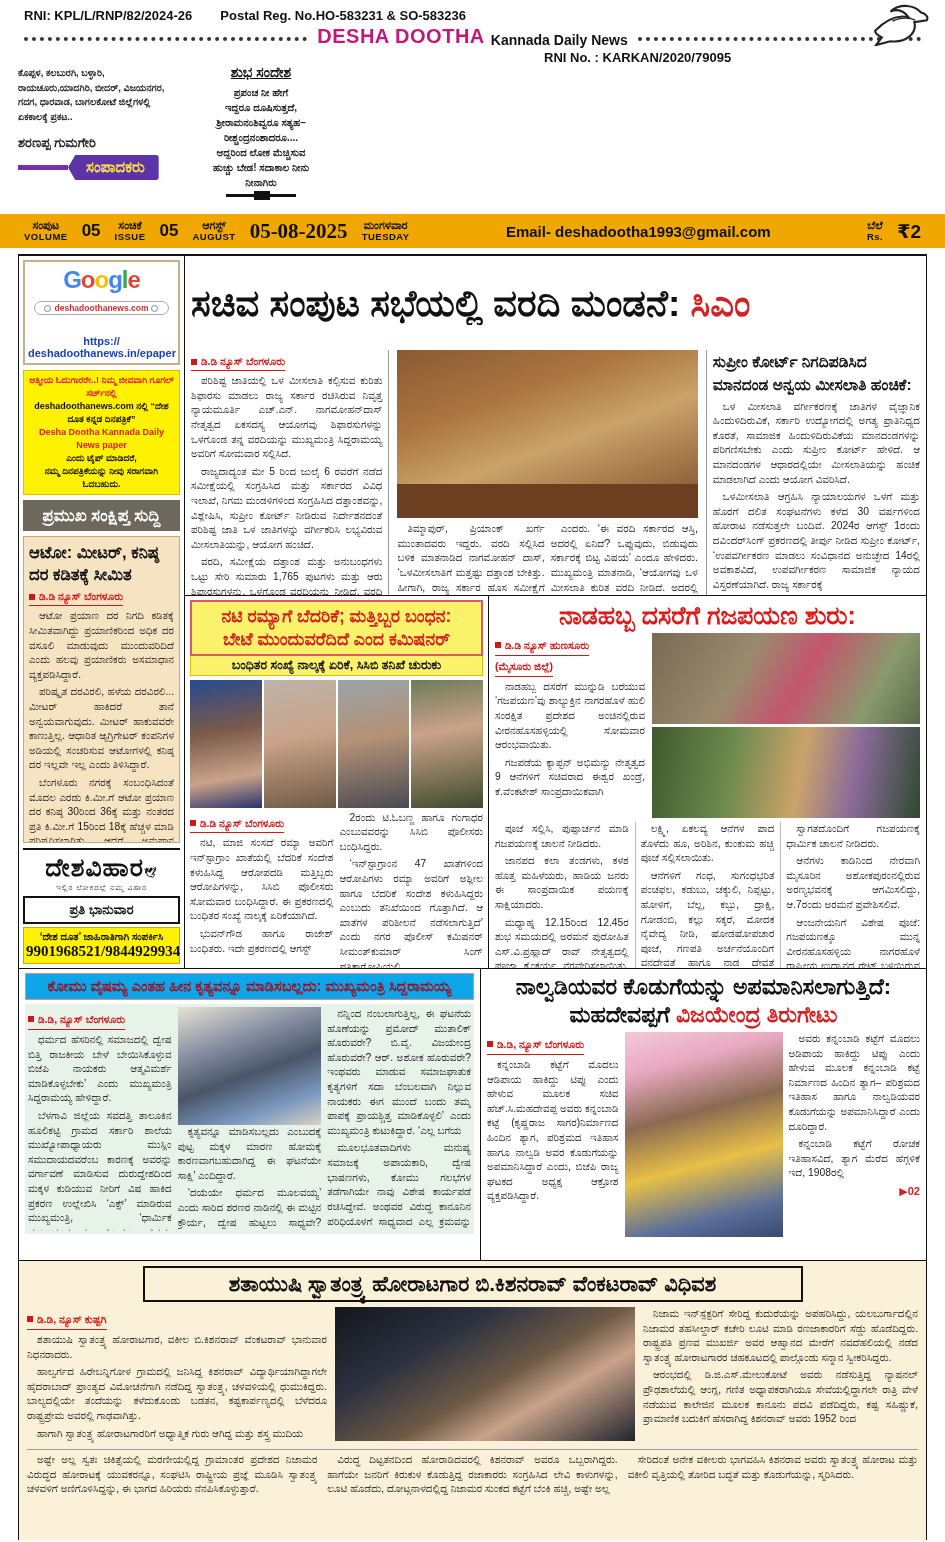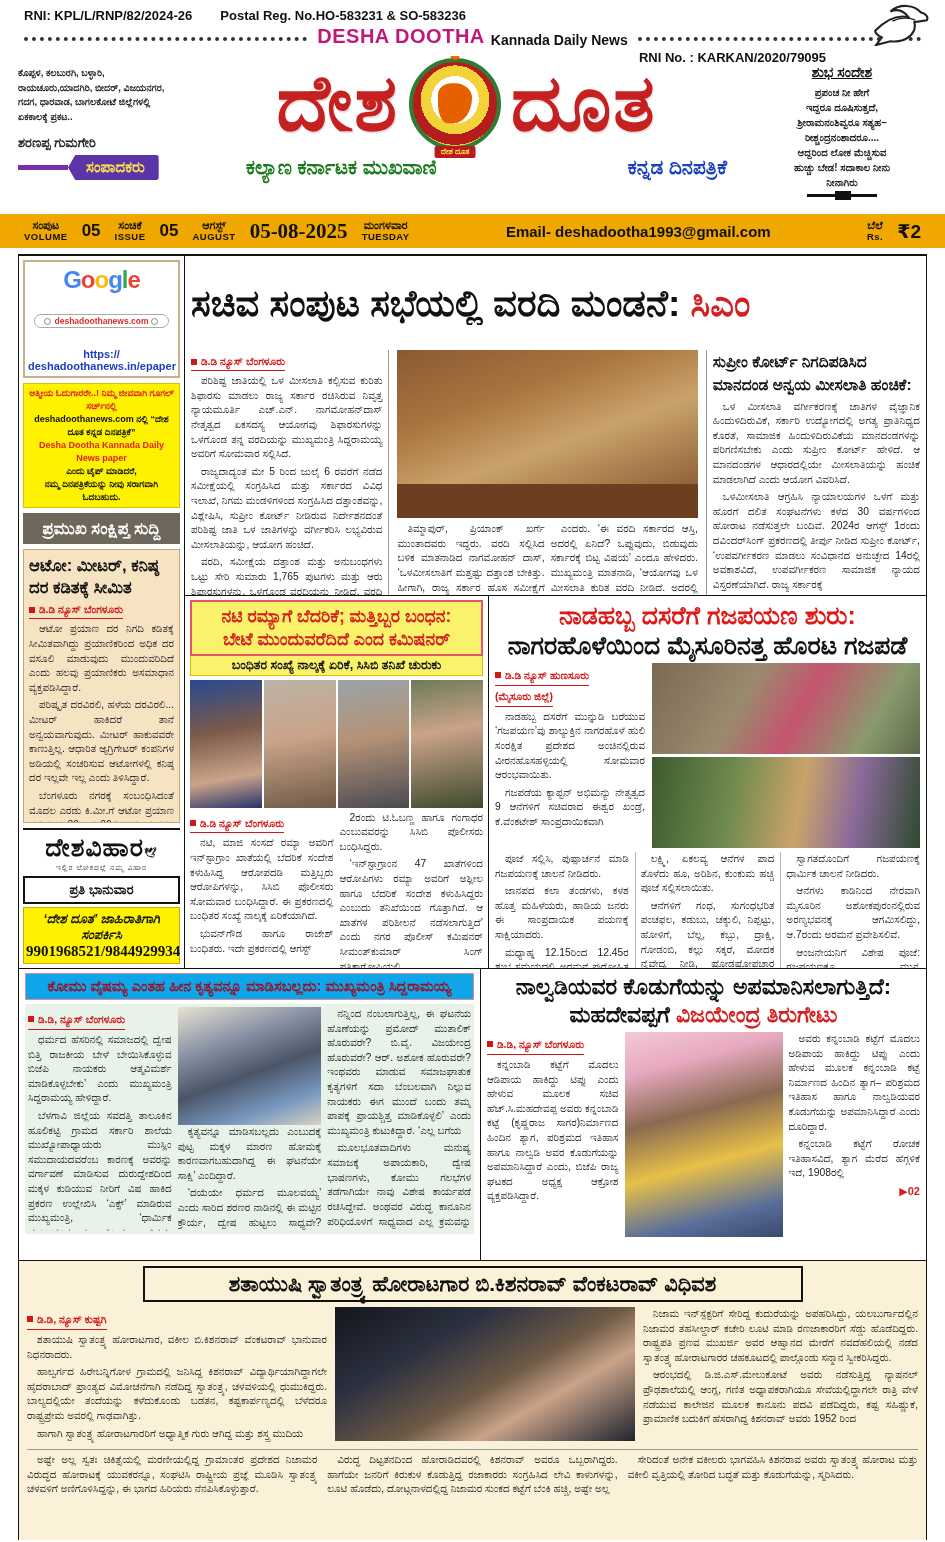--- a/index.html
+++ b/index.html
@@ -1,21 +1,21 @@
 <!DOCTYPE html>
 <html><head>
 <meta charset="utf-8">
 <style>
   html,body{margin:0;padding:0;background:#ffffff;}
   .page{width:945px;height:1542px;margin:0 auto;background:#fff;position:relative;
         font-family:"Liberation Sans","DejaVu Sans",sans-serif;color:#111;overflow:hidden;box-sizing:border-box;}
   *,*:before,*:after{box-sizing:border-box;}
 
   
-  .topbar{padding:8px 24px 0 24px;height:56px;position:relative;text-align:center;}
+  .topbar{padding:8px 24px 0 24px;height:56px;position:relative;}
   .top-line{font-weight:bold;font-size:13px;color:#111;display:flex;gap:28px;}
   .brand-line{display:flex;align-items:flex-end;margin-top:2px;}
   .dotline{flex:1;border-bottom:4px dotted #333;margin-bottom:7px;}
   .brand-en{color:#c2187a;font-weight:bold;font-size:20px;margin:0 6px 0 10px;letter-spacing:.5px;}
   .brand-sub{color:#111;font-weight:bold;font-size:14px;margin-right:10px;}
   .dove{position:absolute;right:14px;top:2px;}
   .rni-no{font-weight:bold;font-size:13px;margin:2px 0 0 520px;}
 
   
   .masthead{height:158px;display:flex;padding:0 18px;overflow:hidden;}
@@ -61,41 +61,41 @@
   .bodywrap{margin:6px 18px 0 18px;border-top:2px solid #111;border-left:1.5px solid #111;border-right:1.5px solid #111;}
   .rowA{display:flex;height:712px;}
   .sidebar{width:166px;border-right:1.5px solid #111;padding:4px;display:flex;flex-direction:column;gap:5px;overflow:hidden;}
   .main-col{flex:1;overflow:hidden;display:flex;flex-direction:column;}
 
   
   .gbox{border:2px solid #c7b089;background:#fff;padding:4px 3px;text-align:center;}
   .glogo{font-size:24px;font-weight:bold;letter-spacing:-1px;}
   .gl-b{color:#4285F4}.gl-r{color:#EA4335}.gl-y{color:#FBBC05}.gl-g{color:#34A853}
   .gpill{border:1px solid #aaa;border-radius:10px;font-size:8.5px;color:#d32f2f;font-weight:bold;
-         padding:1px 6px;margin:20px auto;width:92%;display:flex;align-items:center;justify-content:center;gap:3px;}
+         padding:1px 6px;margin:7px auto;width:92%;display:flex;align-items:center;justify-content:center;gap:3px;}
   .gpill .mini{width:7px;height:7px;border:1.5px solid #888;border-radius:50%;flex:none;}
   .epaper{color:#1a3fbf;font-weight:bold;font-size:11px;margin-top:20px;}
   .promo{background:#fff200;border:1.5px solid #d9c100;padding:3px;text-align:center;font-size:9px;font-weight:bold;line-height:1.45;}
   .promo .red{color:#e02020;}
   .promo .blk{color:#111;}
   .sec-head{background:#6e675b;color:#fff;font-weight:bold;font-size:16.5px;text-align:center;padding:6px 2px;}
   .auto-story{background:#f6e3c2;border:1px solid #caa96f;padding:5px 5px 2px;flex:1;overflow:hidden;}
   .auto-h{font-size:16.5px;font-weight:bold;line-height:1.3;color:#111;}
   .byline{color:#d01818;font-weight:bold;font-size:10.5px;margin:5px 0 3px;display:flex;align-items:center;gap:4px;
           border-bottom:1px solid #d01818;padding-bottom:2px;width:max-content;max-width:100%;}
   .byline .sq{width:6px;height:6px;background:#d01818;flex:none;}
   .bodytxt{font-size:10.3px;line-height:1.42;text-align:justify;color:#1a1a1a;}
   .bodytxt p{margin:0 0 3px;text-indent:10px;}
   .dv-box{border-top:2px solid #111;padding-top:4px;text-align:center;}
   .dv-logo{font-family:"Liberation Serif","DejaVu Serif",serif;font-weight:bold;font-size:25px;color:#111;letter-spacing:1px;}
   .dv-tag{font-size:7.5px;color:#333;letter-spacing:1px;}
   .dv-birds{font-size:10px;color:#111;}
   .sunday{border:2px solid #111;text-align:center;font-weight:bold;font-size:13px;padding:4px 0;margin-top:3px;}
   .adbox{background:#fff200;border:1.5px solid #caa900;text-align:center;padding:3px 2px;margin-top:3px;}
-  .ad-l1{font-size:13px;font-weight:bold;font-style:italic;}
+  .ad-l1{font-size:10px;font-weight:bold;}
   .ad-ph{font-size:15px;font-weight:bold;font-family:"Liberation Serif","DejaVu Serif",serif;text-align:right;}
 
   
   .cabinet{height:340px;border-bottom:1.5px solid #111;padding:2px 6px;overflow:hidden;}
   .cab-h{font-size:37px;font-weight:bold;line-height:1.15;white-space:nowrap;overflow:hidden;}
   .cab-h .red{color:#d42020;font-family:Liberation Serif, serif;}
   .cab-body{display:flex;gap:8px;margin-top:3px;height:270px;overflow:hidden;}
   .cab-c1{width:202px;border-right:1px solid #999;padding-right:6px;overflow:hidden;}
   .cab-mid{width:306px;overflow:hidden;}
   .ph{width:100%;background:#888;}
@@ -201,35 +201,20 @@
 
   <section class="masthead">
     <div class="mh-left">
       <div class="districts">ಕೊಪ್ಪಳ, ಕಲಬುರಗಿ, ಬಳ್ಳಾರಿ, ರಾಯಚೂರು,ಯಾದಗಿರಿ, ಬೀದರ್, ವಿಜಯನಗರ, ಗದಗ, ಧಾರವಾಡ, ಬಾಗಲಕೋಟೆ ಜಿಲ್ಲೆಗಳಲ್ಲಿ ಏಕಕಾಲಕ್ಕೆ ಪ್ರಕಟ..</div>
       <div class="editor-name">ಶರಣಪ್ಪ ಗುಮಗೇರಿ</div>
       <div class="pen-row">
         <span class="pen-line"></span>
         <span class="pen">ಸಂಪಾದಕರು</span>
       </div>
     </div>
-    <div class="mh-center">
-      <div class="mh-title">
-        <span class="title-kn">ದೇಶ</span>
-        <span class="emblem">
-          <span class="flame"></span>
-          <span class="india"></span>
-          <span class="ribbon">ದೇಶ ದೂತ</span>
-        </span>
-        <span class="title-kn">ದೂತ</span>
-      </div>
-      <div class="mh-tags">
-        <span class="tag-green">ಕಲ್ಯಾಣ ಕರ್ನಾಟಕ ಮುಖವಾಣಿ</span>
-        <span class="tag-blue">ಕನ್ನಡ ದಿನಪತ್ರಿಕೆ</span>
-      </div>
-    </div>
     <div class="mh-right">
       <div class="msg-title">ಶುಭ ಸಂದೇಶ</div>
       <div class="msg-line">ಪ್ರಪಂಚ ನೀ ಹೇಗೆ</div>
       <div class="msg-line">ಇದ್ದರೂ ದೂಷಿಸುತ್ತದೆ,</div>
       <div class="msg-line">ಶ್ರೀರಾಮನಂಶಿವ್ವರೂ ಸತ್ಯಹ–</div>
       <div class="msg-line">ರೀಶ್ಚಂದ್ರನಂಶಾದರೂ....</div>
       <div class="msg-line">ಆದ್ದರಿಂದ ಲೋಕ ಮೆಚ್ಚಿಸುವ</div>
       <div class="msg-line">ಹುಚ್ಚು ಬೇಡ! ಸದಾಕಾಲ ನೀನು</div>
       <div class="msg-line">ನೀನಾಗಿರು</div>
       <div class="msg-rule"></div>
@@ -372,21 +357,20 @@
               <div>
                 <p>2ರಂದು ಟಿ.ಓಬಣ್ಣ ಹಾಗೂ ಗಂಗಾಧರ ಎಂಬುವವರನ್ನು ಸಿಸಿಬಿ ಪೊಲೀಸರು ಬಂಧಿಸಿದ್ದರು.</p>
                 <p>‘ಇನ್‌ಸ್ಟಾಗ್ರಾಂನ 47 ಖಾತೆಗಳಿಂದ ಆರೋಪಿಗಳು ರಮ್ಯಾ ಅವರಿಗೆ ಅಶ್ಲೀಲ ಹಾಗೂ ಬೆದರಿಕೆ ಸಂದೇಶ ಕಳುಹಿಸಿದ್ದರು ಎಂಬುದು ತನಿಖೆಯಿಂದ ಗೊತ್ತಾಗಿದೆ. ಆ ಖಾತೆಗಳ ಪರಿಶೀಲನೆ ನಡೆಸಲಾಗುತ್ತಿದೆ’ ಎಂದು ನಗರ ಪೊಲೀಸ್ ಕಮಿಷನರ್ ಸೀಮಂತ್‌ಕುಮಾರ್ ಸಿಂಗ್ ಪತ್ರಿಕಾಗೋಷ್ಠಿಯಲ್ಲಿ</p>
 
               </div>
             </div>
           </article>
 
           <article class="gaja">
             <div class="gaja-h1">ನಾಡಹಬ್ಬ ದಸರೆಗೆ ಗಜಪಯಣ ಶುರು:</div>
-            <div class="gaja-h2">ನಾಗರಹೊಳೆಯಿಂದ ಮೈಸೂರಿನತ್ತ ಹೊರಟ ಗಜಪಡೆ</div>
             <div class="gaja-top">
               <div class="gaja-left bodytxt">
                 <div class="byline">
                     <span class="sq"></span>
                     <span>ಡಿ.ಡಿ ನ್ಯೂಸ್ ಹುಣಸೂರು</span>
                   </div>
                 <div class="byline" style="margin-top:0;">
                     <span>(ಮೈಸೂರು ಜಿಲ್ಲೆ)</span>
                   </div>
                 <p>ನಾಡಹಬ್ಬ ದಸರೆಗೆ ಮುನ್ನುಡಿ ಬರೆಯುವ ‘ಗಜಪಯಣ’ವು ಶಾಲ್ಯುಕ್ತಿನ ನಾಗರಹೊಳೆ ಹುಲಿ ಸಂರಕ್ಷಿತ ಪ್ರದೇಶದ ಅಂಚಿನಲ್ಲಿರುವ ವೀರನಹೊಸಹಳ್ಳಿಯಲ್ಲಿ ಸೋಮವಾರ ಆರಂಭವಾಯಿತು.</p>

